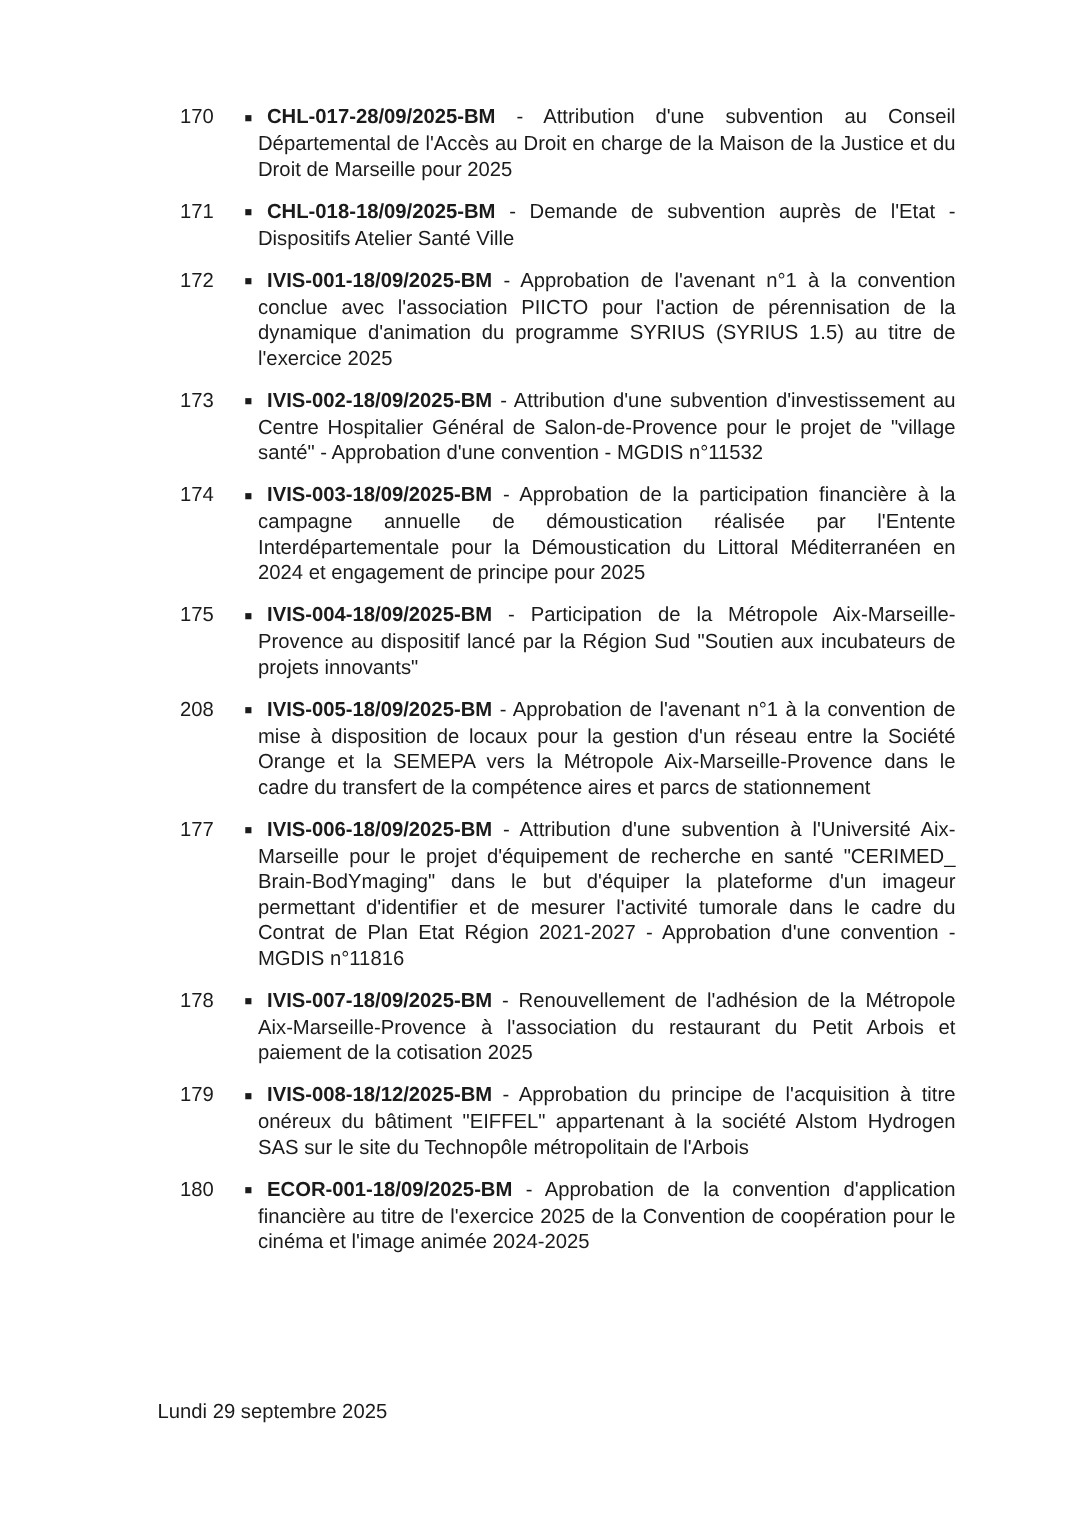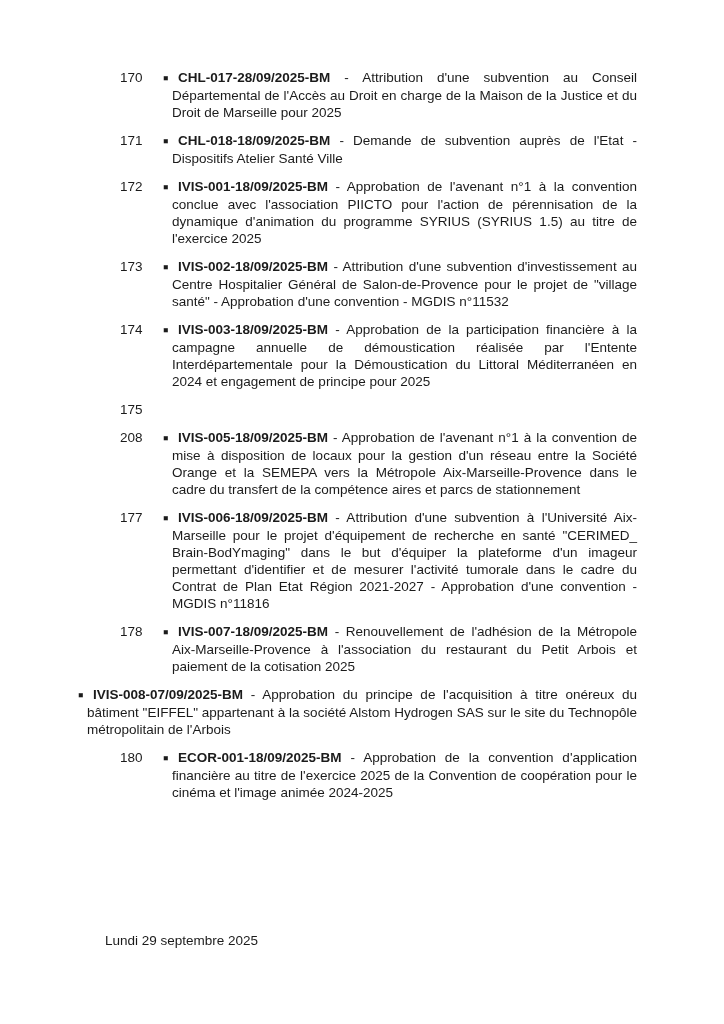--- a/index.html
+++ b/index.html
@@ -89,35 +89,37 @@
       <div class="item">
         <div class="num">173</div>
         <div class="body"><span class="bullet">■</span><span class="code">IVIS-002-18/09/2025-BM</span> - Attribution d'une subvention d'investissement au Centre Hospitalier Général de Salon-de-Provence pour le projet de "village santé" - Approbation d'une convention - MGDIS n°11532</div>
       </div>
       <div class="item">
         <div class="num">174</div>
         <div class="body"><span class="bullet">■</span><span class="code">IVIS-003-18/09/2025-BM</span> - Approbation de la participation financière à la campagne annuelle de démoustication réalisée par l'Entente Interdépartementale pour la Démoustication du Littoral Méditerranéen en 2024 et engagement de principe pour 2025</div>
       </div>
       <div class="item">
         <div class="num">175</div>
+        <div class="body"><span class="bullet">■</span><span class="code">IVIS-004-18/09/2025-BM</span> - Participation de la Métropole Aix-Marseille-Provence au dispositif lancé par la Région Sud "Soutien aux incubateurs de projets innovants"</div>
       </div>
       <div class="item">
         <div class="num">208</div>
         <div class="body"><span class="bullet">■</span><span class="code">IVIS-005-18/09/2025-BM</span> - Approbation de l'avenant n°1 à la convention de mise à disposition de locaux pour la gestion d'un réseau entre la Société Orange et la SEMEPA vers la Métropole Aix-Marseille-Provence dans le cadre du transfert de la compétence aires et parcs de stationnement</div>
       </div>
       <div class="item">
         <div class="num">177</div>
         <div class="body"><span class="bullet">■</span><span class="code">IVIS-006-18/09/2025-BM</span> - Attribution d'une subvention à l'Université Aix-Marseille pour le projet d'équipement de recherche en santé "CERIMED_ Brain-BodYmaging" dans le but d'équiper la plateforme d'un imageur permettant d'identifier et de mesurer l'activité tumorale dans le cadre du Contrat de Plan Etat Région 2021-2027 - Approbation d'une convention - MGDIS n°11816</div>
       </div>
       <div class="item">
         <div class="num">178</div>
         <div class="body"><span class="bullet">■</span><span class="code">IVIS-007-18/09/2025-BM</span> - Renouvellement de l'adhésion de la Métropole Aix-Marseille-Provence à l'association du restaurant du Petit Arbois et paiement de la cotisation 2025</div>
       </div>
       <div class="item">
-        <div class="body"><span class="bullet">■</span><span class="code">IVIS-008-07/09/2025-BM</span> - Approbation du principe de l'acquisition à titre onéreux du bâtiment "EIFFEL" appartenant à la société Alstom Hydrogen SAS sur le site du Technopôle métropolitain de l'Arbois</div>
+        <div class="num">179</div>
+        <div class="body"><span class="bullet">■</span><span class="code">IVIS-008-18/12/2025-BM</span> - Approbation du principe de l'acquisition à titre onéreux du bâtiment "EIFFEL" appartenant à la société Alstom Hydrogen SAS sur le site du Technopôle métropolitain de l'Arbois</div>
       </div>
       <div class="item">
         <div class="num">180</div>
         <div class="body"><span class="bullet">■</span><span class="code">ECOR-001-18/09/2025-BM</span> - Approbation de la convention d'application financière au titre de l'exercice 2025 de la Convention de coopération pour le cinéma et l'image animée 2024-2025</div>
       </div>
     </div>
   <div class="footer">Lundi 29 septembre 2025</div>
 </div>
 
 </body></html>

